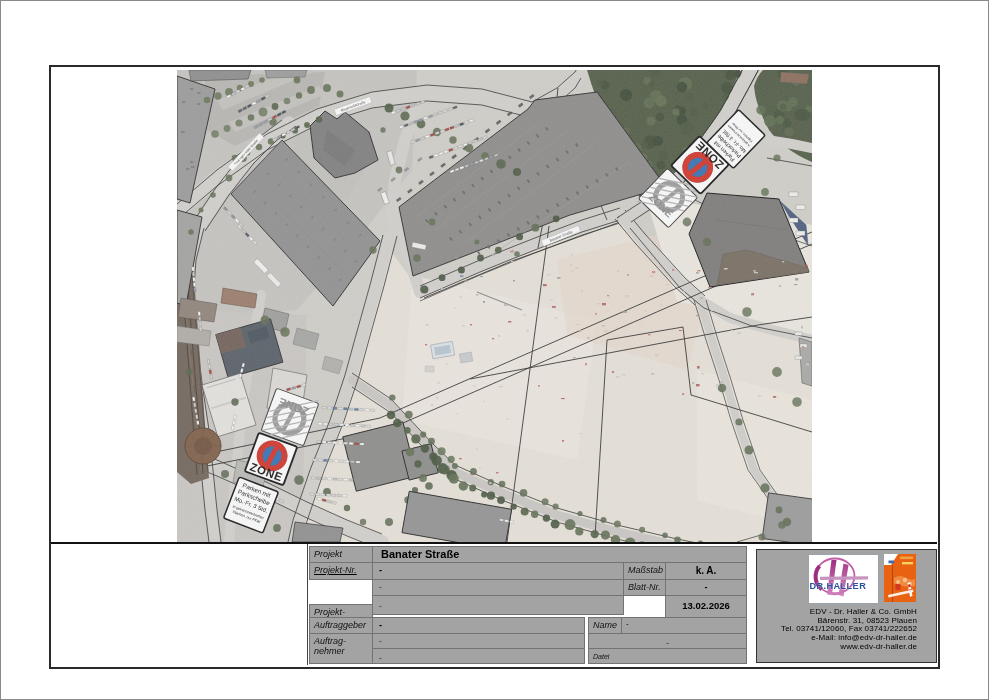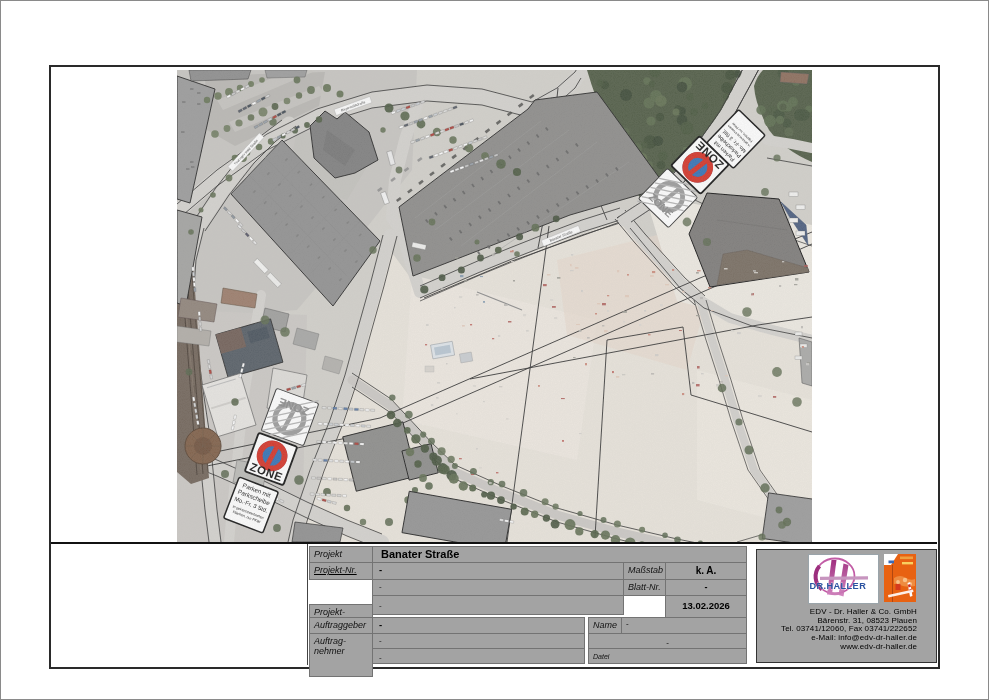--- a/index.html
+++ b/index.html
@@ -979,21 +979,21 @@
 <div class="cell" style="left:665px;top:595px;width:82px;height:27px;">
     <div style="font-weight:bold;font-size:9.5px;text-align:center;padding-top:4px;">13.02.2026</div>
   </div>
 
 <div class="cell" style="left:309px;top:617px;width:64px;height:17px;">
     <div class="lbl">Auftraggeber</div>
   </div>
 <div class="cell" style="left:372px;top:617px;width:213px;height:17px;">
     <div class="valb">-</div>
   </div>
-<div class="cell" style="left:309px;top:633px;width:64px;height:44px;">
+<div class="cell" style="left:309px;top:633px;width:64px;height:31px;">
     <div class="lbl">Auftrag-<br>nehmer</div>
   </div>
 <div class="cell" style="left:372px;top:633px;width:213px;height:16px;">
     <div class="val">-</div>
   </div>
 <div class="cell" style="left:372px;top:648px;width:213px;height:16px;">
     <div class="val" style="padding-top:4px;">-</div>
   </div>
 
 <div class="cell" style="left:588px;top:617px;width:159px;height:17px;"></div>

